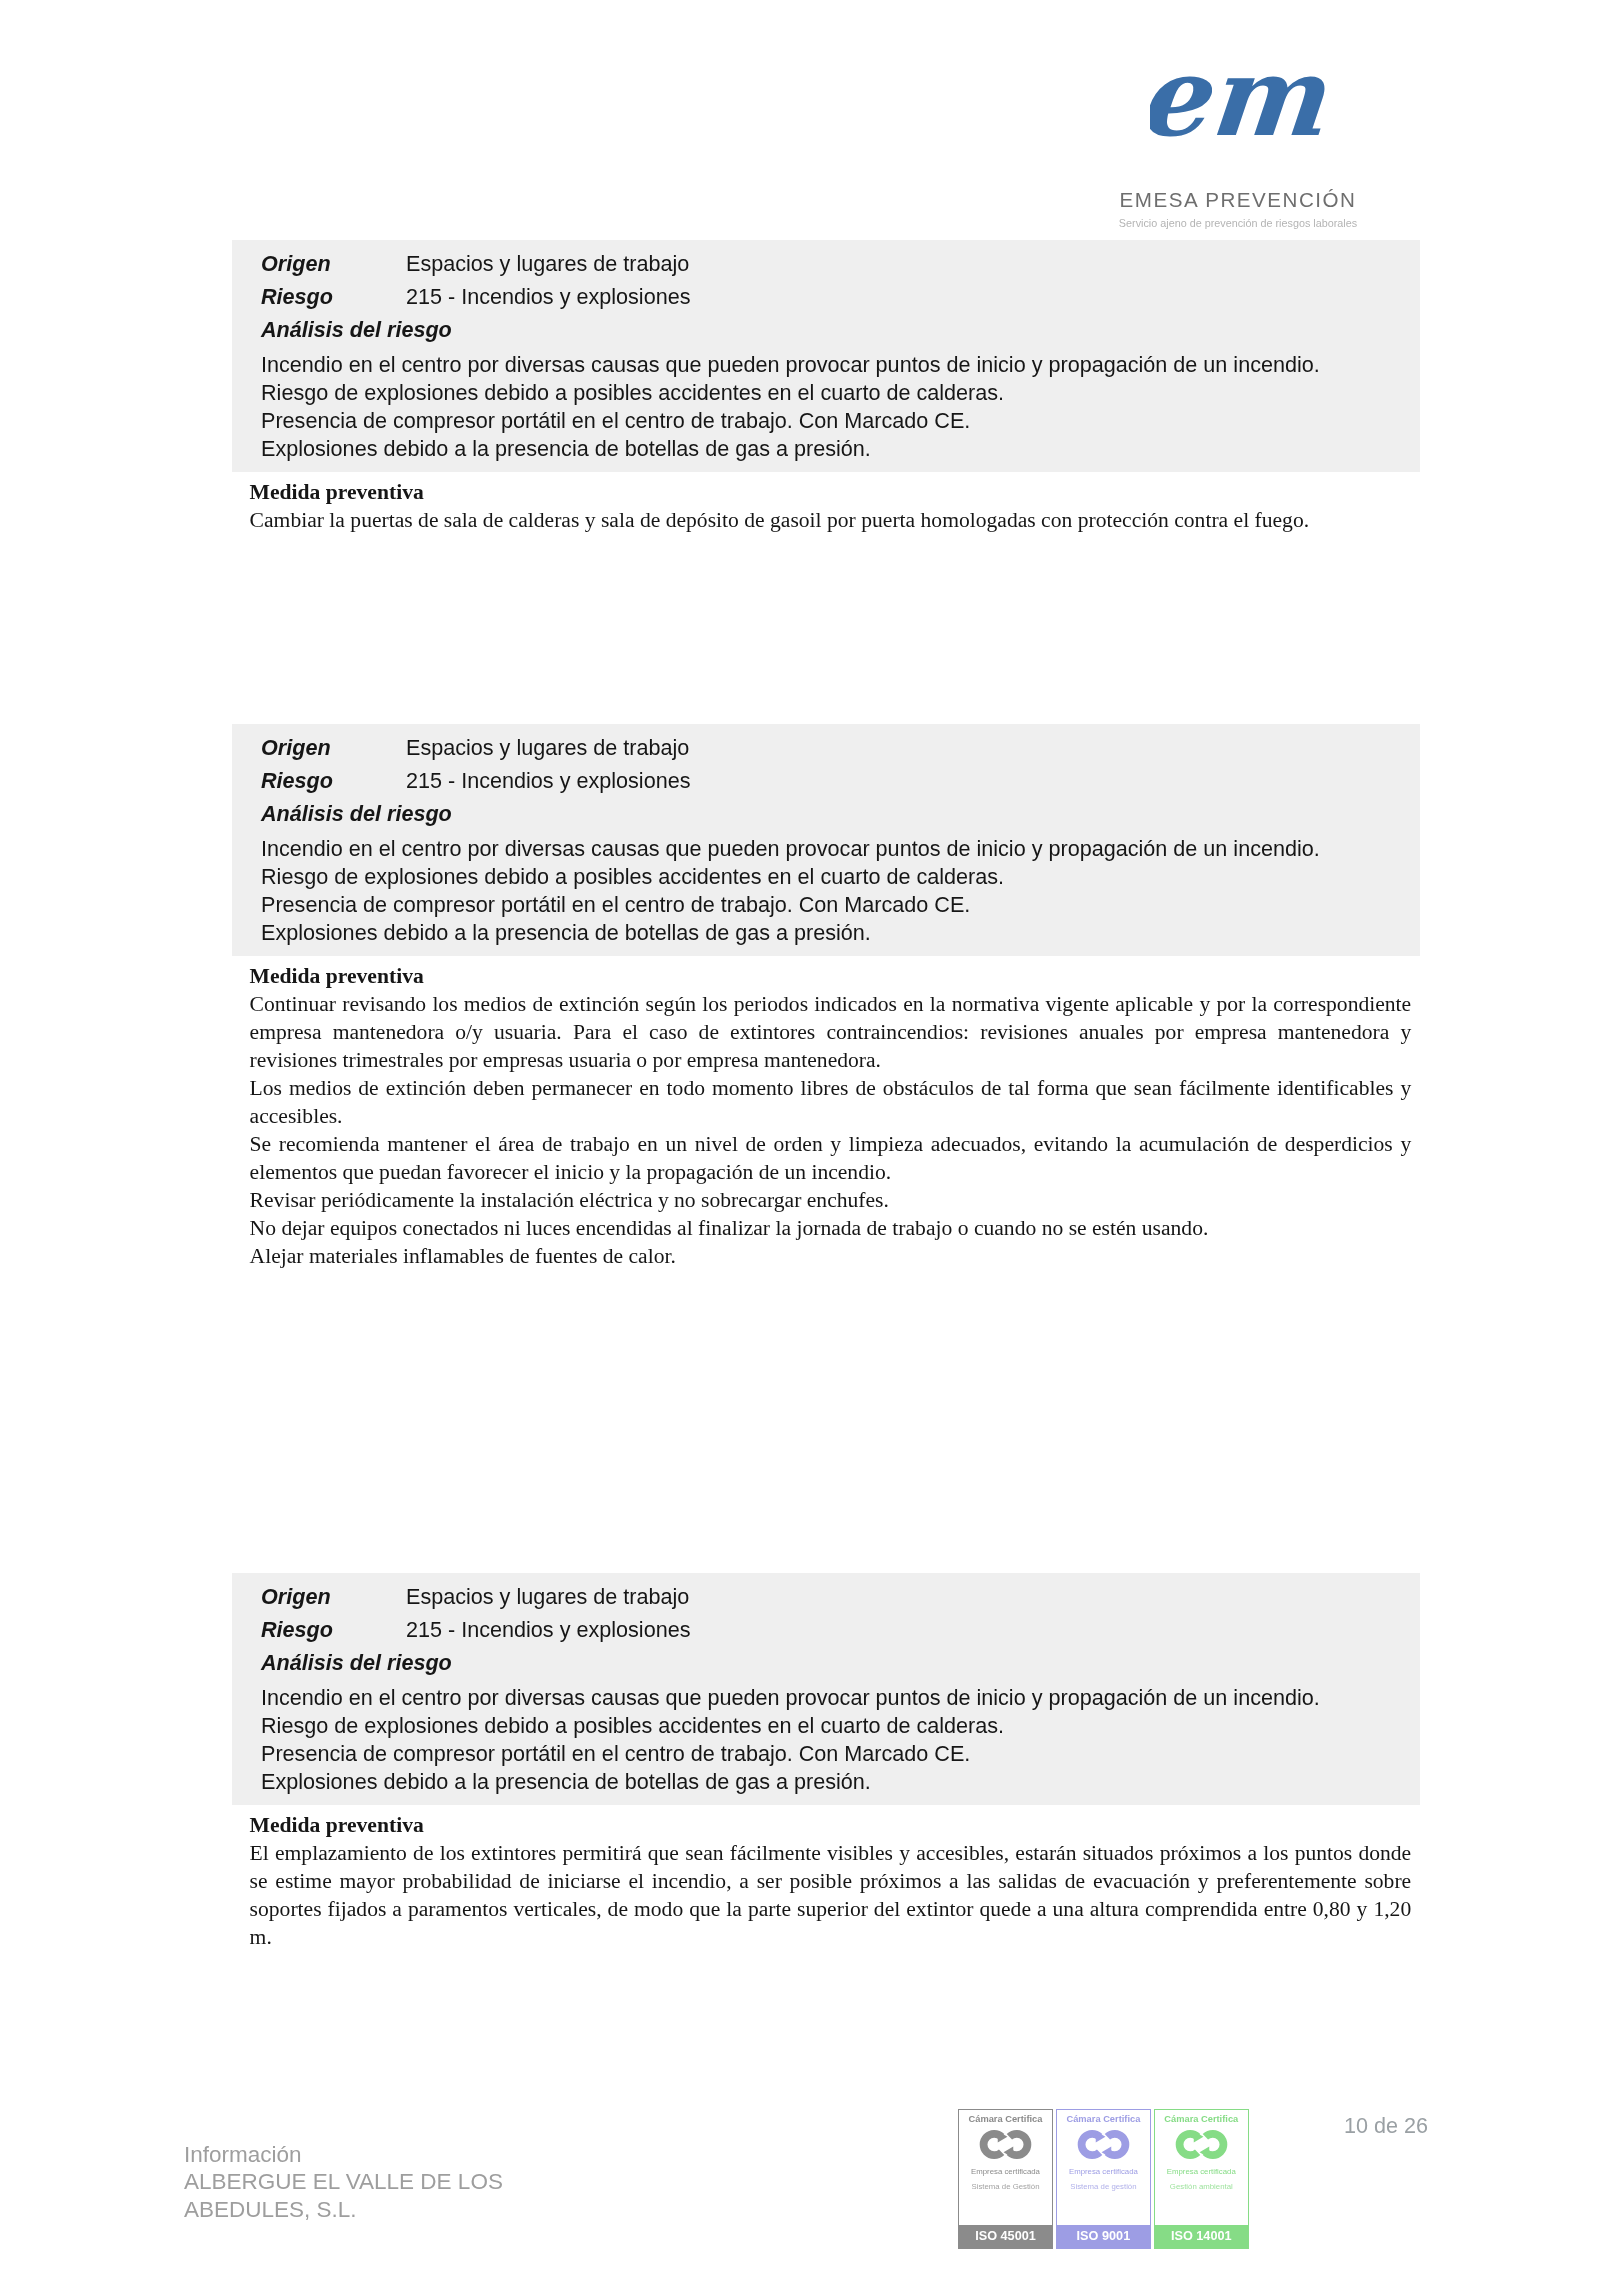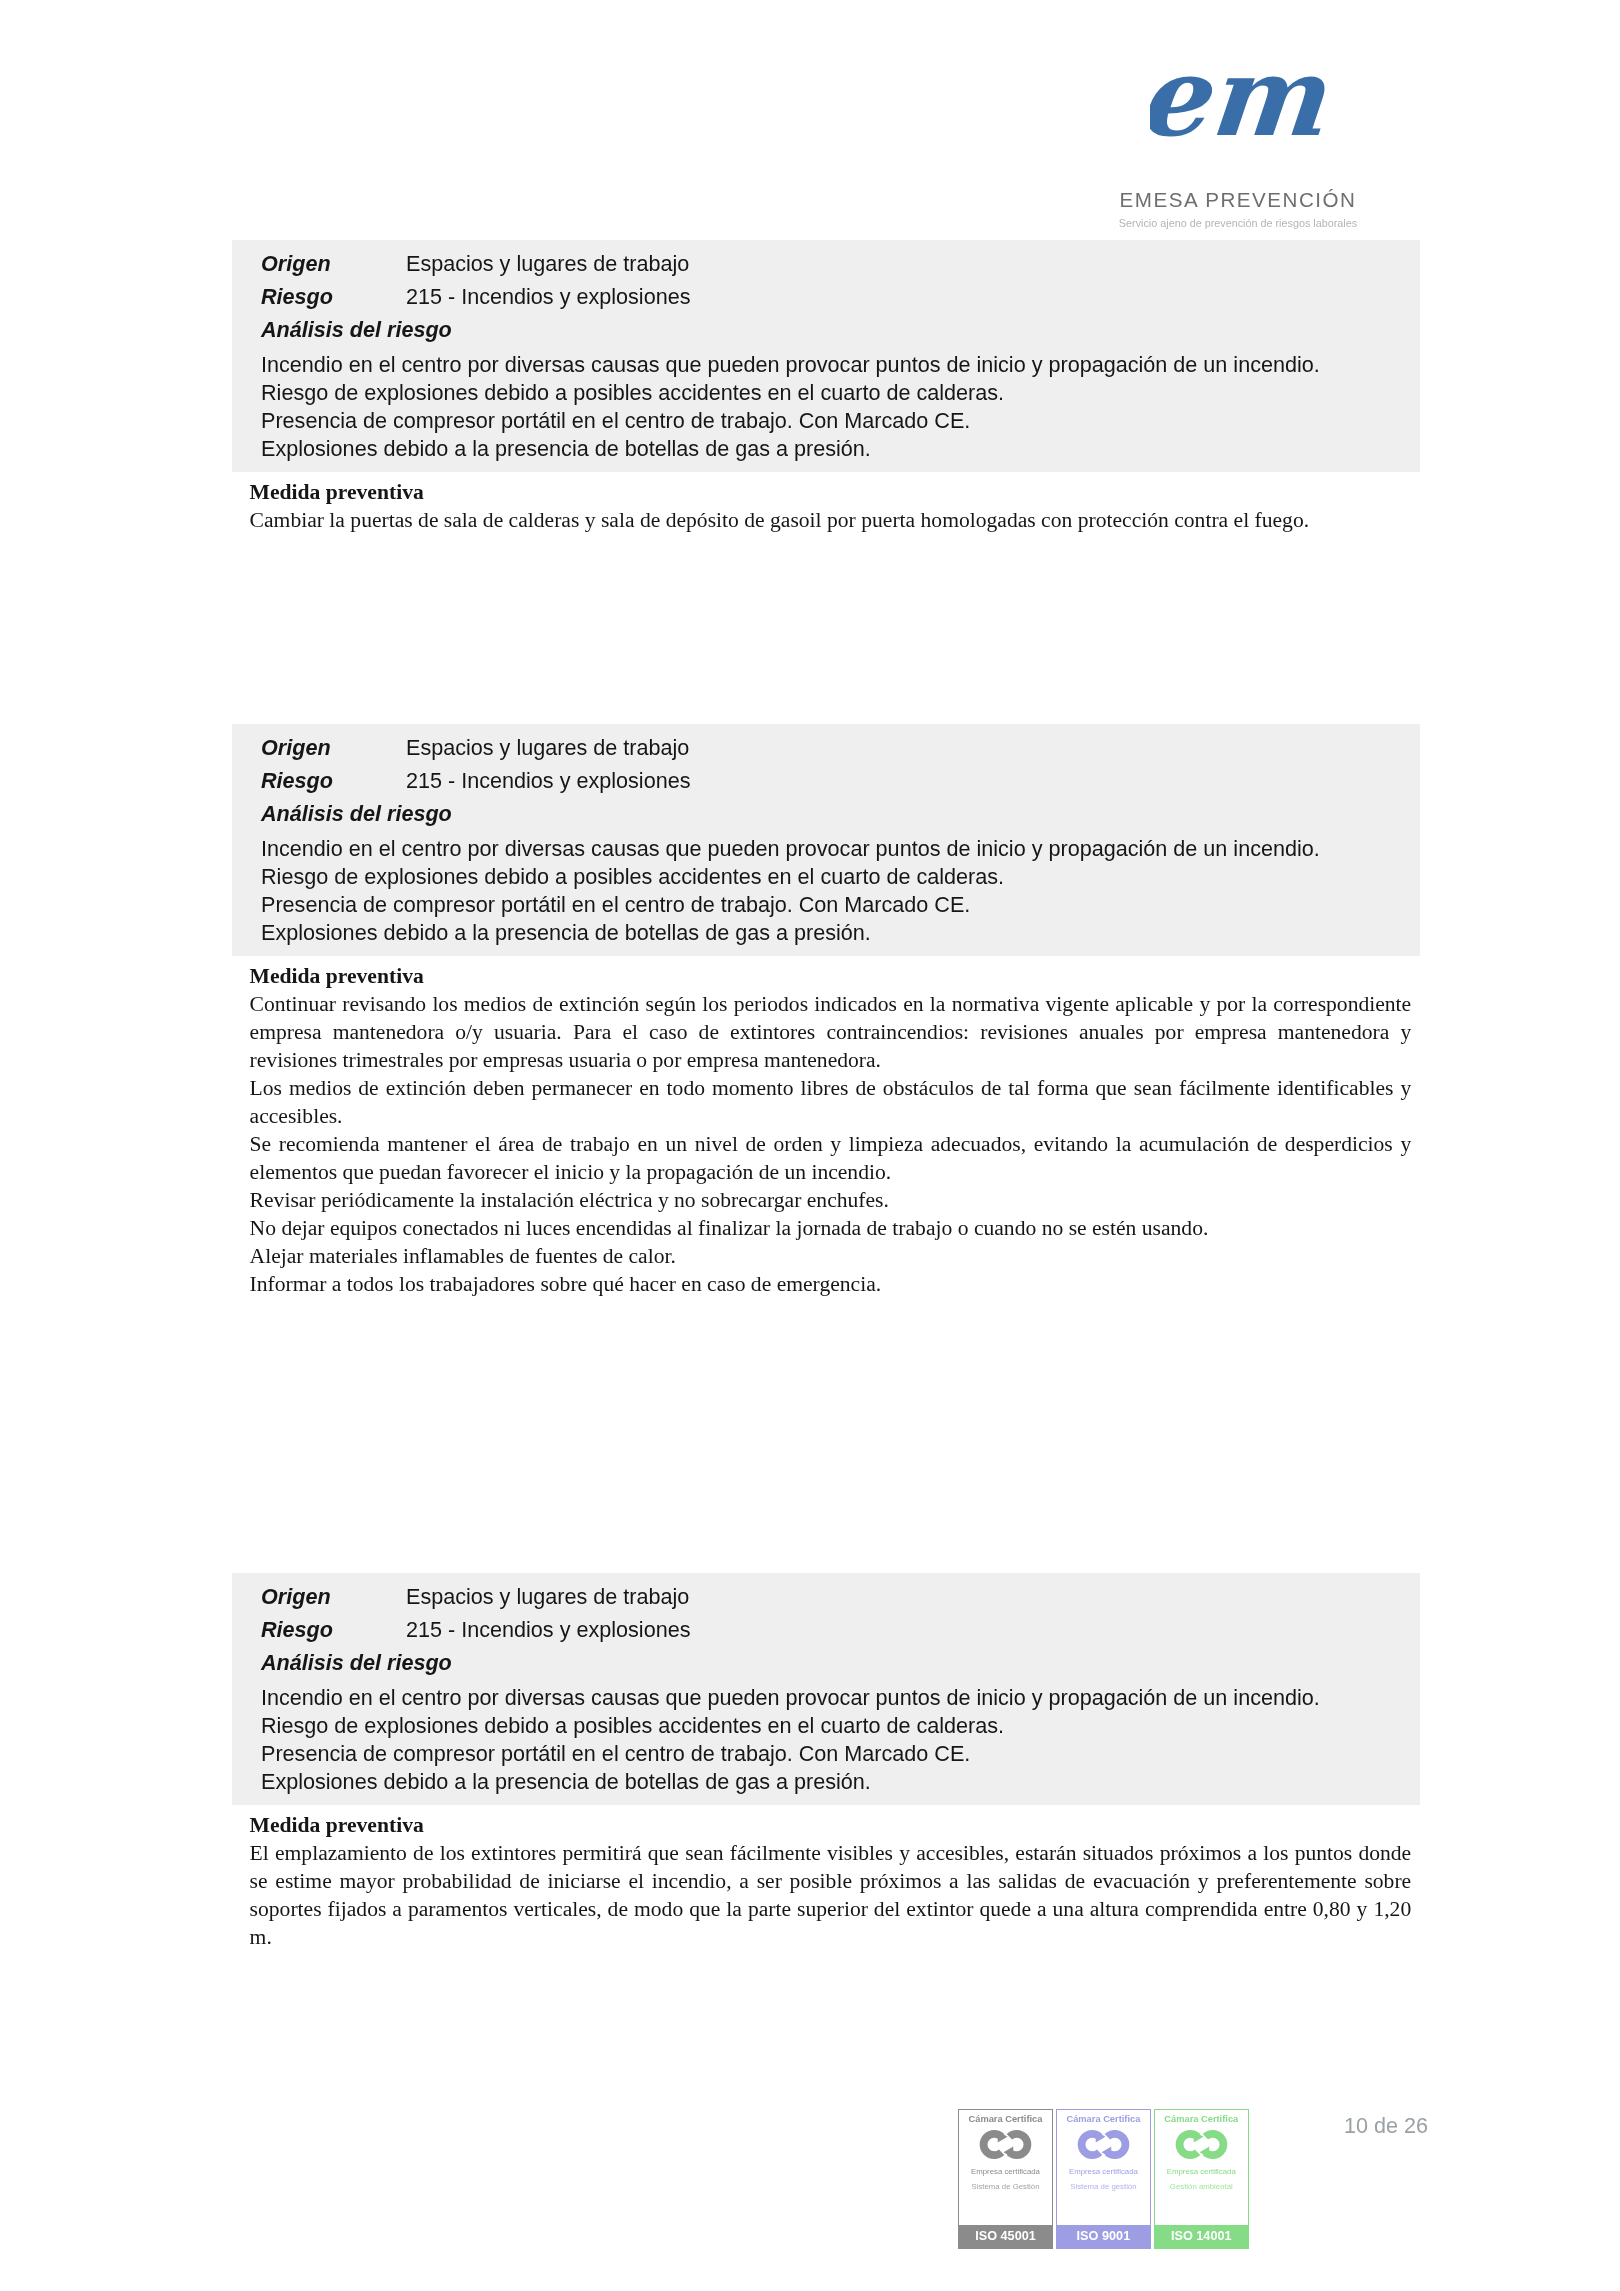--- a/index.html
+++ b/index.html
@@ -119,21 +119,20 @@
       <p>Explosiones debido a la presencia de botellas de gas a presión.</p>
     </div>
     <div class="medida">
       <h3 class="medida-heading">Medida preventiva</h3>
       <p>Continuar revisando los medios de extinción según los periodos indicados en la normativa vigente aplicable y por la correspondiente empresa mantenedora o/y usuaria. Para el caso de extintores contraincendios: revisiones anuales por empresa mantenedora y revisiones trimestrales por empresas usuaria o por empresa mantenedora.</p>
       <p>Los medios de extinción deben permanecer en todo momento libres de obstáculos de tal forma que sean fácilmente identificables y accesibles.</p>
       <p>Se recomienda mantener el área de trabajo en un nivel de orden y limpieza adecuados, evitando la acumulación de desperdicios y elementos que puedan favorecer el inicio y la propagación de un incendio.</p>
       <p>Revisar periódicamente la instalación eléctrica y no sobrecargar enchufes.</p>
       <p>No dejar equipos conectados ni luces encendidas al finalizar la jornada de trabajo o cuando no se estén usando.</p>
       <p>Alejar materiales inflamables de fuentes de calor.</p>
-      <p>Informar a todos los trabajadores sobre qué hacer en caso de emergencia.</p>
     </div>
   </section>
 
   <section class="risk-section" id="section-3">
     <div class="risk-box">
       <div class="meta-row">
         <span class="meta-label">Origen</span>
         <span class="meta-value">Espacios y lugares de trabajo</span>
       </div>
       <div class="meta-row">
@@ -146,20 +145,25 @@
       <p>Riesgo de explosiones debido a posibles accidentes en el cuarto de calderas.</p>
       <p>Presencia de compresor portátil en el centro de trabajo. Con Marcado CE.</p>
       <p>Explosiones debido a la presencia de botellas de gas a presión.</p>
     </div>
     <div class="medida">
       <h3 class="medida-heading">Medida preventiva</h3>
       <p>El emplazamiento de los extintores permitirá que sean fácilmente visibles y accesibles, estarán situados próximos a los puntos donde se estime mayor probabilidad de iniciarse el incendio, a ser posible próximos a las salidas de evacuación y preferentemente sobre soportes fijados a paramentos verticales, de modo que la parte superior del extintor quede a una altura comprendida entre 0,80 y 1,20 m.</p>
     </div>
   </section>
 
+  <div class="footer-info">
+    <div>Información</div>
+    <div>ALBERGUE EL VALLE DE LOS</div>
+    <div>ABEDULES, S.L.</div>
+  </div>
 
   <div class="badges">
 
     <div class="badge" style="color: rgb(139, 139, 139); border-color: rgb(139, 139, 139);">
       <div class="badge-title">Cámara Certifica</div>
       <span class="cc-icon">
         <svg width="63" height="35" viewBox="0 0 64 36" aria-hidden="true">
           <path d="M28 10 A11 11 0 1 0 28 26" fill="none" stroke="currentColor" stroke-width="8"></path>
           <path d="M36 26 A11 11 0 1 0 36 10" fill="none" stroke="currentColor" stroke-width="8"></path>
           <path d="M24 4 L34 10 L24 16 Z" fill="currentColor"></path>

